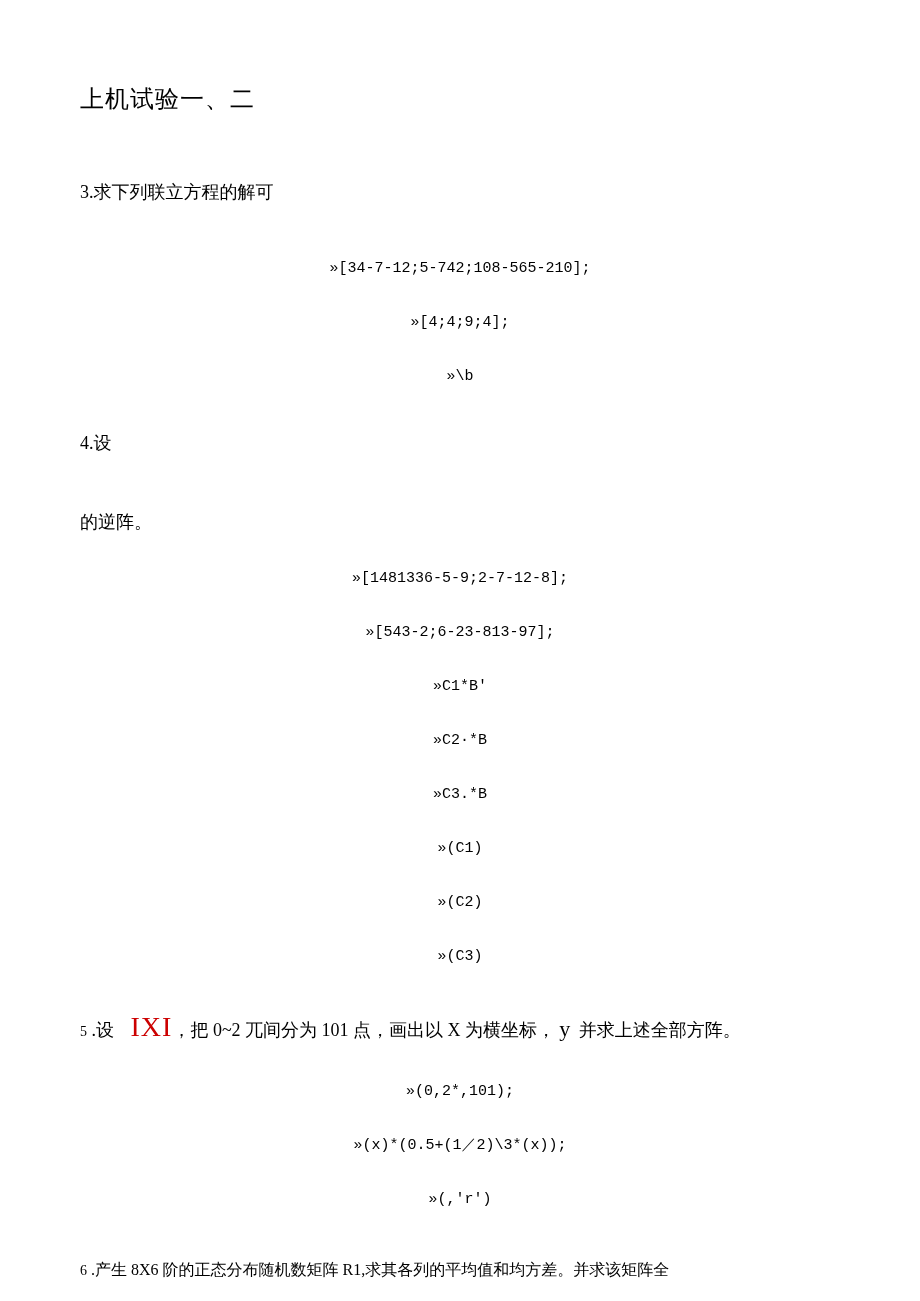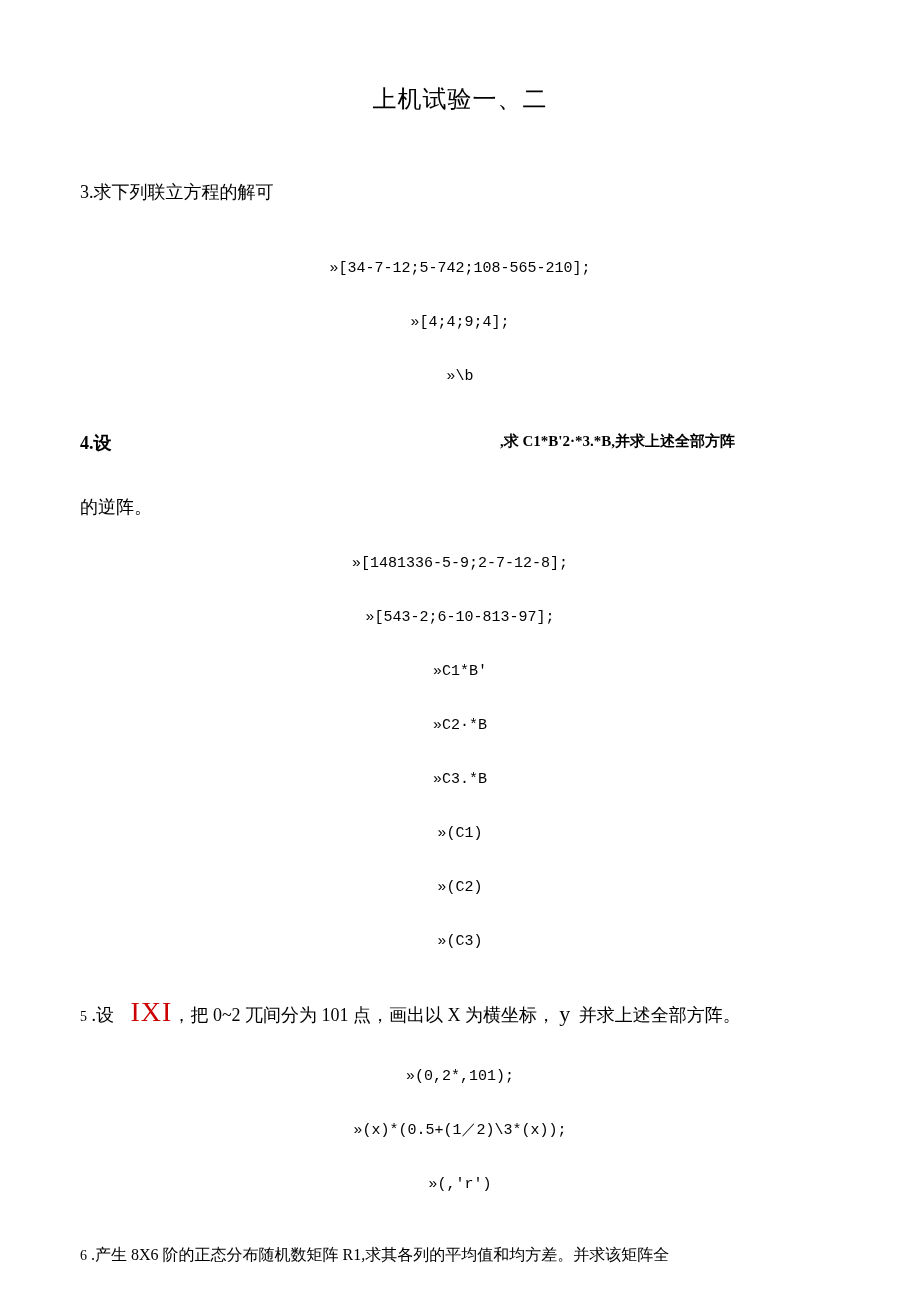--- a/index.html
+++ b/index.html
@@ -10,21 +10,20 @@
     body {
       width: 920px;
       height: 1301px;
       background: #ffffff;
       font-family: "SimSun", "宋体", serif;
       color: #000000;
       padding: 80px 80px 40px 80px;
       line-height: 1.6;
     }
     .title {
-      text-align: center;
       font-size: 24px;
       margin-bottom: 60px;
       font-weight: normal;
       letter-spacing: 1px;
     }
     .line {
       font-size: 16px;
       margin-bottom: 30px;
       white-space: nowrap;
     }
@@ -34,23 +33,22 @@
     .indent-title {
       font-size: 18px;
     }
     .code {
       font-family: "Courier New", "SimSun", monospace;
       font-size: 15px;
       text-align: center;
     }
     .q4-row {
       display: flex;
-      align-items: flex-start;
-      margin-bottom: 35px;
-      font-weight: bold;
+      align-items: flex-end;
+      margin-bottom: 50px;
     }
     .q4-left {
       font-size: 18px;
       width: 420px;
     }
     .q4-right {
       font-size: 15px;
       flex: 1;
     }
     .ixi {
@@ -85,27 +83,26 @@
 <h1 class="title">上机试验一、二</h1>
 
 <div class="line line-block indent-title">3.求下列联立方程的解可</div>
 
 <div class="line code">»[34-7-12;5-742;108-565-210];</div>
 <div class="line code">»[4;4;9;4];</div>
 <div class="line code" style="margin-bottom:40px;">»\b</div>
 
 <div class="q4-row">
   <span class="q4-left">4.设</span>
-  <span class="q4-right">,求 C1*B'2·*3.*B,并求上述全部方阵</span>
 </div>
 
 <div class="line indent-title">的逆阵。</div>
 
 <div class="line code">»[1481336-5-9;2-7-12-8];</div>
-<div class="line code">»[543-2;6-10-813-97];</div>
+<div class="line code">»[543-2;6-23-813-97];</div>
 <div class="line code">»C1*B'</div>
 <div class="line code">»C2·*B</div>
 <div class="line code">»C3.*B</div>
 <div class="line code">»(C1)</div>
 <div class="line code">»(C2)</div>
 <div class="line code" style="margin-bottom:36px;">»(C3)</div>
 
 <div class="q5">
   <span class="num-prefix">5</span><span class="cn"> .设 </span><span class="ixi">IXI</span><span class="cn">，把 0~2 兀间分为 101 点，画出以 X 为横坐标，</span><span class="big-y">y</span><span class="cn"> 并求上述全部方阵。</span>
 </div>

